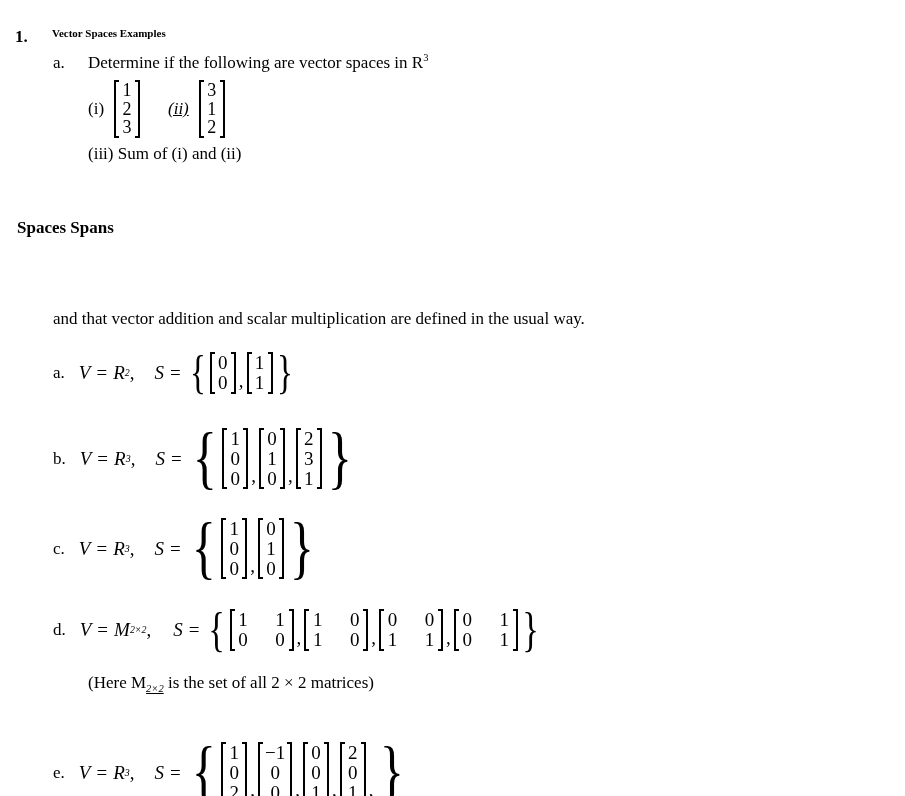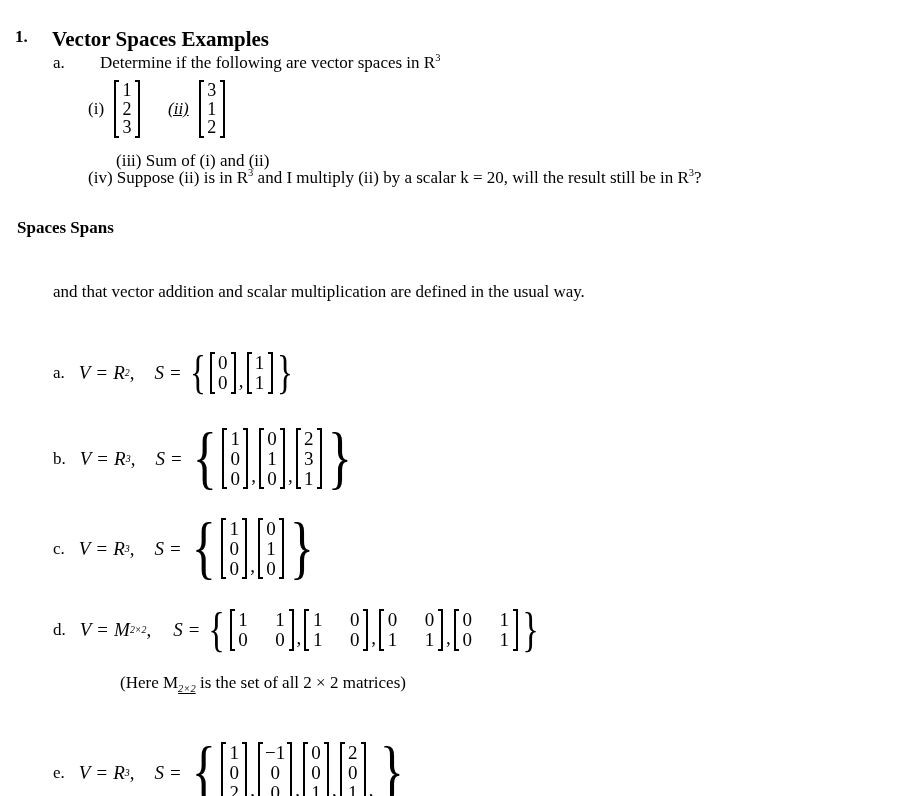--- a/index.html
+++ b/index.html
@@ -25,21 +25,21 @@
   
   .abs { position: absolute; white-space: nowrap; }
 
   .num-head {
     font-weight: bold;
     font-size: 17px;
     letter-spacing: 0.1px;
   }
   .head-title {
     font-weight: bold;
-    font-size: 21px;
+    font-size: 11px;
   }
   .body-text {
     font-size: 17px;
     line-height: 1.35;
   }
   .sect-head {
     font-weight: bold;
     font-size: 17px;
   }
 
@@ -141,21 +141,21 @@
 <body>
 
 <div class="page">
 
   <div class="abs num-head" style="left:15px; top:27px;">1.</div>
 
   <div class="abs head-title" style="left:52px; top:27px;">Vector Spaces Examples</div>
 
   <div class="abs body-text" style="left:53px; top:52px;">a.</div>
 
-  <div class="abs body-text" style="left:100px; top:52px;text-align:center;">
+  <div class="abs body-text" style="left:88px; top:52px;text-align:center;">
     <span>Determine if the following are vector spaces in R</span><sup class="pw">3</sup>
   </div>
 
   <div class="topvec" style="left:88px; top:80px;">
     <span class="paren">(i)</span>
     <span class="vec">
       <span class="bk l"></span>
       <span class="vcells inline-vec-small">
         <span class="cell">1</span>
         <span class="cell">2</span>
@@ -171,29 +171,26 @@
       <span class="bk l"></span>
       <span class="vcells inline-vec-small">
         <span class="cell">3</span>
         <span class="cell">1</span>
         <span class="cell">2</span>
       </span>
       <span class="bk r"></span>
     </span>
   </div>
 
-  <div class="abs body-text" style="left:88px; top:150px;margin-left:28px;">(iii)  Sum of (i) and (ii)</div>
-
-  <div class="abs body-text" style="left:88px; top:167px;">
-    <span>(iv) Suppose (ii) is in R</span><sup class="pw">3</sup><span>  and I multiply (ii) by a scalar k = 20, will the result still be in  R</span><sup class="pw">3</sup><span>?</span>
-  </div>
+  <div class="abs body-text" style="left:88px; top:143px;">(iii)  Sum of (i) and (ii)</div>
+
 
   <div class="abs sect-head" style="left:17px; top:218px;">Spaces Spans</div>
 
-  <div class="abs body-text" style="left:53px; top:281px;text-align:right;">and that vector addition and scalar multiplication are defined in the usual way.</div>
+  <div class="abs body-text" style="left:53px; top:308px;text-align:right;">and that vector addition and scalar multiplication are defined in the usual way.</div>
 
   <div class="mathrow" style="left:53px; top:352px;">
     <span class="lbl">a.</span>
     <span class="eqpart">
       <span class="mvar">V</span>
       <span class="mop" style="margin:0 6px;">=</span>
       <span class="mvar">R</span>
         <sup class="pw mvar">2</sup>
         <span class="mop">,</span>
     </span>
@@ -357,21 +354,21 @@
           <span class="cell">1</span>
           <span class="cell">0</span>
           <span class="cell">1</span>
         </span>
         <span class="bk r"></span>
       </span>
       <span class="brace" style="font-size:48px;">}</span>
     </span>
   </div>
 
-  <div class="abs body-text" style="left:88px; top:672px;margin-left:32px;">
+  <div class="abs body-text" style="left:88px; top:672px;">
     <span>(Here M</span><sub class="sb ital">2×2</sub><span> is the set of all 2 × 2 matrices)</span>
   </div>
 
   <div class="mathrow" style="left:53px; top:742px;">
     <span class="lbl">e.</span>
     <span class="eqpart">
       <span class="mvar">V</span>
       <span class="mop" style="margin:0 6px;">=</span>
       <span class="mvar">R</span>
         <sup class="pw mvar">3</sup>

